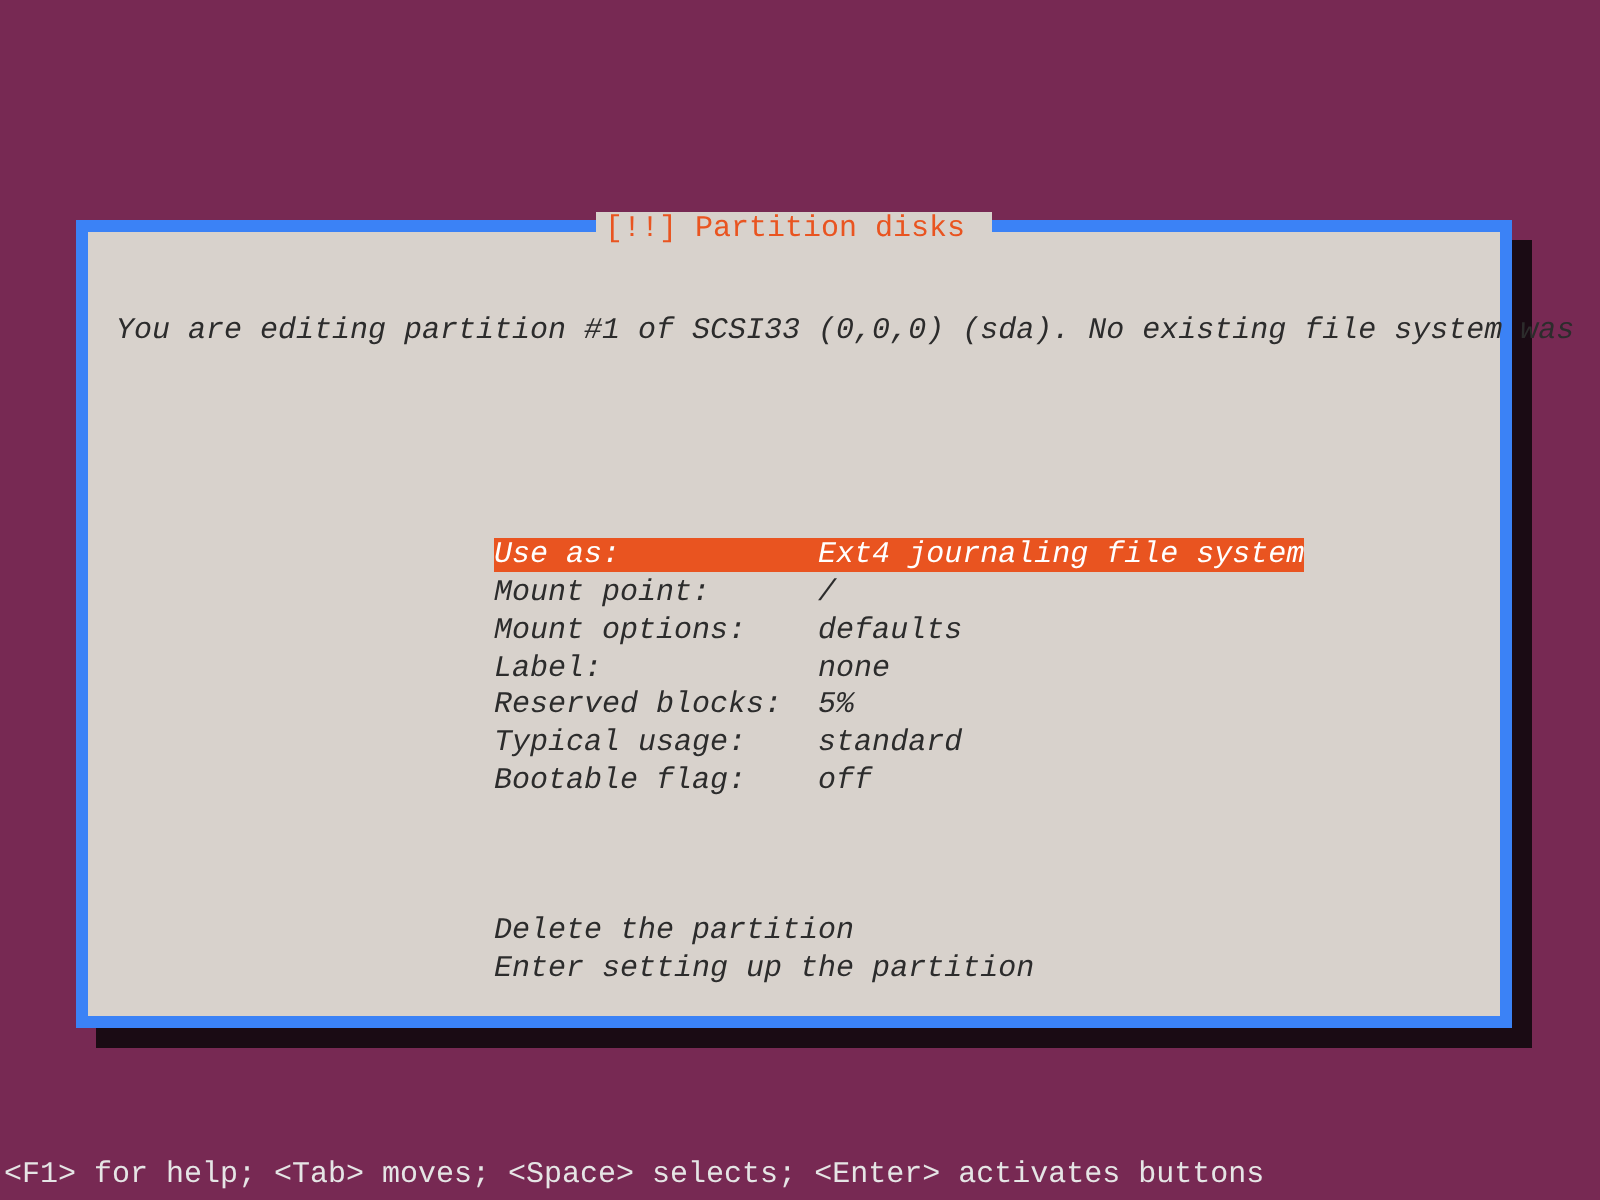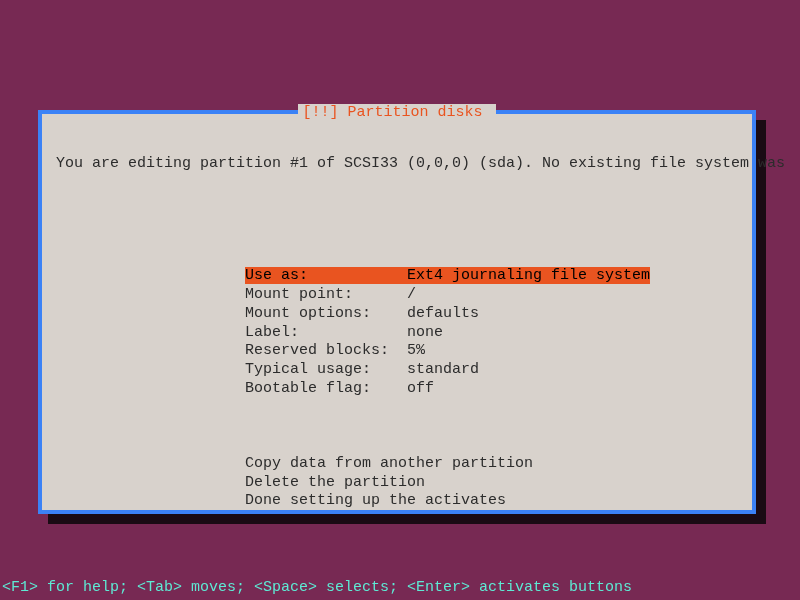--- a/index.html
+++ b/index.html
@@ -22,21 +22,21 @@
     height: 404px;
     background: #1a0b14;
   }
   .dialog {
     position: absolute;
     left: 38px;
     top: 110px;
     width: 718px;
     height: 404px;
     background: #d8d2cc;
-    border: 4px solid #3b82f6;
+    border: 6px solid #3b82f6;
   }
   .title-wrap {
     position: absolute;
     left: 0; right: 0;
     top: -10px;
     text-align: center;
   }
   .title {
     display: inline-block;
     background: #d8d2cc;
@@ -46,47 +46,47 @@
   }
   .content {
     position: absolute;
     left: 14px;
     right: 14px;
     top: 22px;
     bottom: 14px;
     white-space: pre;
     color: #2c2c2c;
   }
-  .row { white-space: pre; }
+  .row { white-space: pre; font-style: italic; }
   .hl {
     background: #e95420;
-    color: #000000;
+    color: #ffffff;
   }
   .footer {
     position: absolute;
     left: 2px;
     bottom: 2px;
-    color: #5eead4;
+    color: #e5e5e5;
     white-space: pre;
   }
 </style>
 </head>
 <body>
 
 <div class="shadow"></div>
 
 <div class="dialog">
   <div class="title-wrap">
     <span class="title"><span>[!!]</span> <span>Partition disks</span> </span>
   </div>
   <div class="content">
 <div class="row">You are editing partition #1 of SCSI33 (0,0,0) (sda). No existing file system was</div>
 <div class="row"> </div>
 <div class="row"> </div>
 <div id="settings-block"><div class="row"><span>                     </span><span class="hl">Use as:           Ext4 journaling file system</span></div><div class="row">                     Mount point:      /</div><div class="row">                     Mount options:    defaults</div><div class="row">                     Label:            none</div><div class="row">                     Reserved blocks:  5%</div><div class="row">                     Typical usage:    standard</div><div class="row">                     Bootable flag:    off</div></div>
 <div class="row"> </div>
-<div id="actions-block"><div class="row">                     Copy data from another partition</div><div class="row">                     Delete the partition</div><div class="row">                     Done setting up the activates</div></div>
+<div id="actions-block"><div class="row">                     Delete the partition</div><div class="row">                     Enter setting up the partition</div></div>
 
 
   </div>
 </div>
 
 <div class="footer">&lt;F1&gt; for help; &lt;Tab&gt; moves; &lt;Space&gt; selects; &lt;Enter&gt; activates buttons</div>
 
 </body></html>

